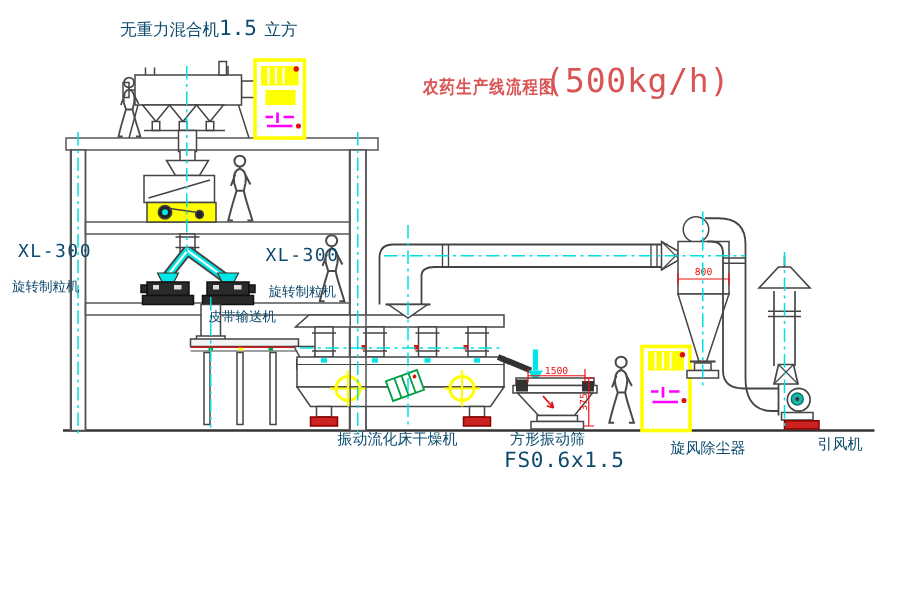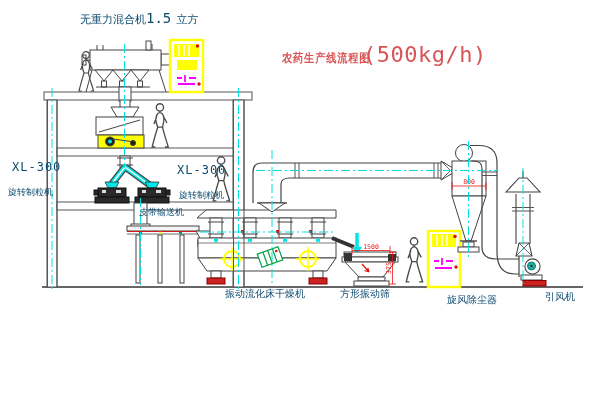--- a/index.html
+++ b/index.html
@@ -279,17 +279,18 @@
   <div class="lbl mag sub" style="left:8px;top:188px;">旋转制粒机</div>
 
   <div class="lbl mag mono xl" style="left:177px;top:164px;">XL-300</div>
   <div class="lbl mag sub" style="left:179px;top:191px;">旋转制粒机</div>
 
   <div class="lbl mag sub" style="left:139px;top:208px;">皮带输送机</div>
 
   <div class="lbl mag small10" style="left:225px;top:289px;">振动流化床干燥机</div>
 
   <div class="lbl mag small10" style="left:340px;top:289px;">方形振动筛</div>
+  <div class="lbl mag mono mdl" style="left:336px;top:300px;">FS0.6x1.5</div>
 
   <div class="lbl mag small10" style="left:447px;top:295px;">旋风除尘器</div>
   <div class="lbl mag small10" style="left:513px;top:292px;margin-left:32px;">引风机</div>
 
 </div>
 
 </body></html>

